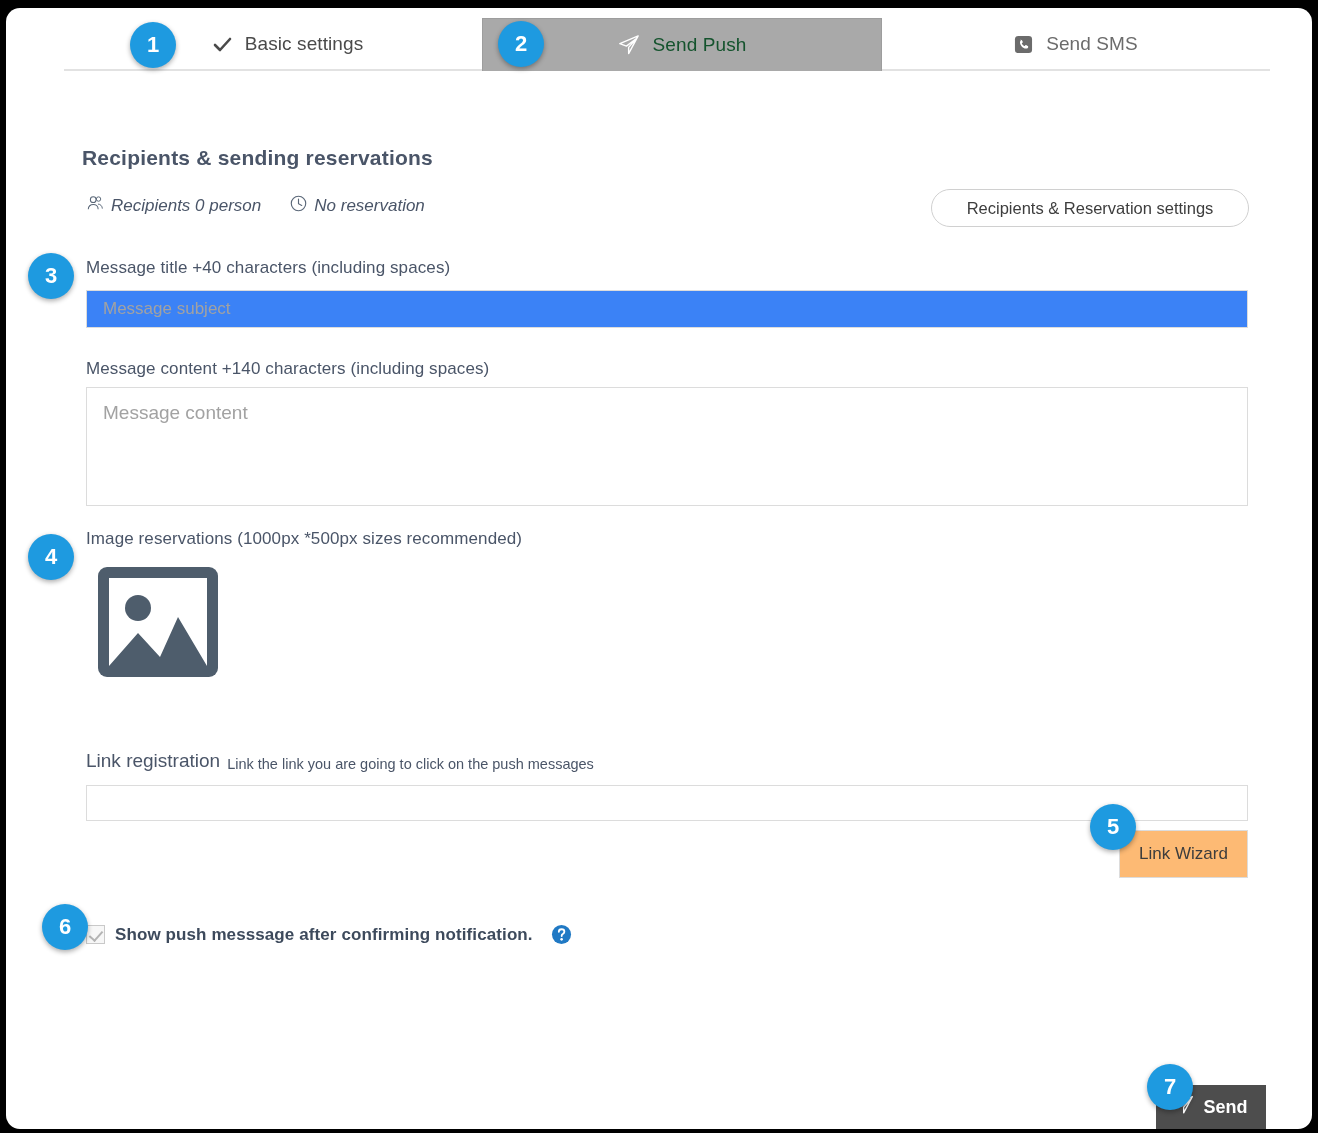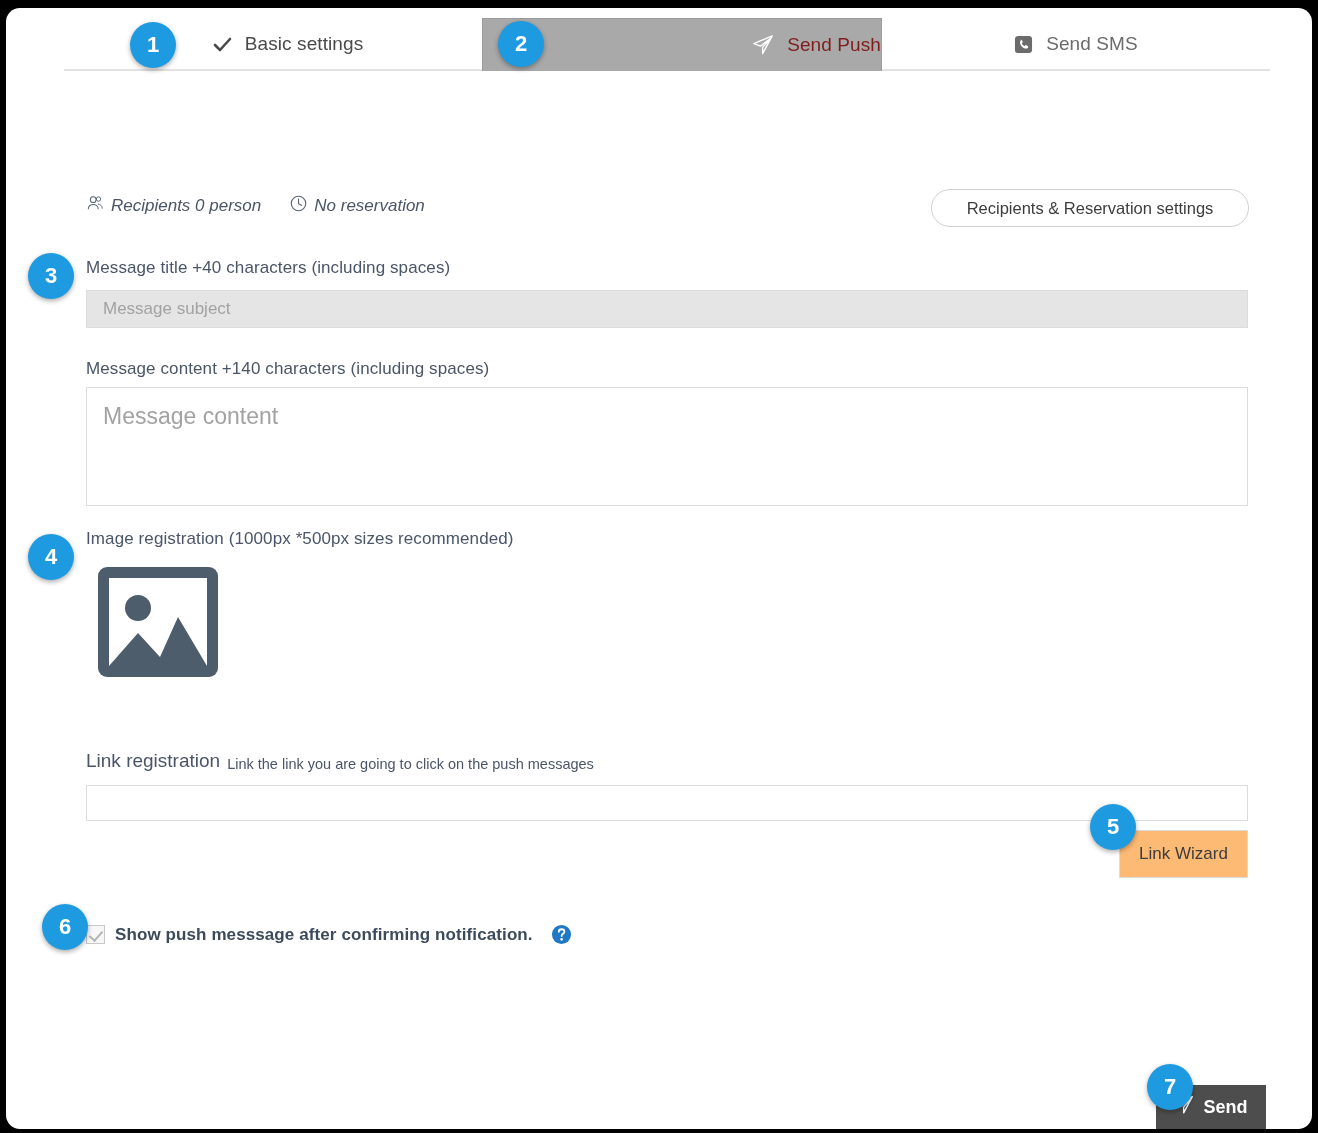--- a/index.html
+++ b/index.html
@@ -57,24 +57,24 @@
     gap: 13px;
     font-size: 19px;
     color: #4a4a4a;
     letter-spacing: .1px;
     cursor: pointer;
     user-select: none;
   }
   .tab-basic   { left: 80px;  width: 388px; }
   .tab-push    { left: 468px; width: 400px;
                  background: #a9a9a9;
-                 color: #7f1d1d;
+                 color: #14532d;
                  border: 1px solid #9d9d9d;
                  border-bottom: none;
-                 top: 10px; height: 53px; justify-content: flex-end; }
+                 top: 10px; height: 53px; }
   .tab-sms     { left: 868px; width: 388px; color: #6b6b6b; }
 
   .tab-icon { display: inline-flex; align-items: center; }
 
   
   .section-title {
     position: absolute;
     left: 76px;
     top: 138px;
     font-size: 21px;
@@ -121,40 +121,40 @@
     letter-spacing: .1px;
   }
   .lbl-title   { left: 80px; top: 250px; }
   .lbl-content { left: 80px; top: 351px; }
   .lbl-image   { left: 80px; top: 521px; }
 
   .text-input {
     position: absolute;
     left: 80px;
     width: 1162px;
-    background: #e5e5e5;
+    background: #3b82f6;
     border: 1px solid #dcdcdc;
     font-family: "Liberation Sans", sans-serif;
     font-size: 17px;
     color: #333333;
     padding: 12px 16px;
     outline: none;
   }
   .inp-subject { top: 282px; height: 38px; }
 
   .text-area {
     position: absolute;
     left: 80px;
     top: 379px;
     width: 1162px;
     height: 119px;
     background: #ffffff;
     border: 1px solid #dcdcdc;
     font-family: "Liberation Sans", sans-serif;
-    font-size: 23px;
+    font-size: 19px;
     color: #333333;
     padding: 12px 16px;
     resize: none;
     outline: none;
     line-height: 1.4;
   }
   .text-input::placeholder, .text-area::placeholder { color: #a2a2a2; }
 
   
   .image-box {
@@ -329,20 +329,21 @@
         <span class="tab-icon">
           <svg width="19" height="19" viewBox="0 0 20 20">
             <rect x="1" y="1" width="18" height="18" rx="3.5" fill="#6b6b6b"></rect>
             <path d="M6.6 5.2c.6-.5 1.3-.3 1.7.3l.8 1.3c.3.5.2.9-.2 1.3l-.5.5c-.2.2-.2.4-.1.6.5 1 1.4 1.9 2.4 2.4.2.1.4.1.6-.1l.5-.5c.4-.4.8-.5 1.3-.2l1.3.8c.6.4.8 1.1.3 1.7-.5.7-1.3 1.1-2.2 1-3-.3-5.9-3.2-6.2-6.2-.1-.9.3-1.7 1-2.2z" fill="#ffffff"></path>
           </svg>
         </span>
         <span>Send SMS</span>
       </div>
     </div>
 
+    <div class="section-title">Recipients &amp; sending reservations</div>
 
     <div class="meta-row">
       <div class="meta-item">
         <span>
           <svg width="19" height="19" viewBox="0 0 20 20">
             <circle cx="7.6" cy="6" r="3" fill="none" stroke="#5a6778" stroke-width="1.1"></circle>
             <path d="M2.4 16c0-3 2.3-5 5.2-5s5.2 2 5.2 5" fill="none" stroke="#5a6778" stroke-width="1.1"></path>
             <circle cx="13.2" cy="5.3" r="2.3" fill="none" stroke="#5a6778" stroke-width="1"></circle>
             <path d="M12.6 10.6c2.6.1 4.6 2.1 4.6 4.8" fill="none" stroke="#5a6778" stroke-width="1"></path>
           </svg>
@@ -363,21 +364,21 @@
     <div class="pill-button">
       <span>Recipients &amp; Reservation settings</span>
     </div>
 
     <div class="field-label lbl-title">Message title +40 characters (including spaces)</div>
     <input class="text-input inp-subject" type="text" placeholder="Message subject" style="">
 
     <div class="field-label lbl-content">Message content +140 characters (including spaces)</div>
     <textarea class="text-area" placeholder="Message content" style=""></textarea>
 
-    <div class="field-label lbl-image">Image registration (1000px *500px sizes recommended)</div>
+    <div class="field-label lbl-image">Image reservations (1000px *500px sizes recommended)</div>
 
     <div class="image-box">
       <svg width="120" height="110" viewBox="0 0 120 110">
         <rect x="0" y="0" width="120" height="110" rx="9" fill="#4e5d6c"></rect>
         <rect x="11" y="11" width="98" height="88" fill="#ffffff"></rect>
         <circle cx="40" cy="41" r="13" fill="#4e5d6c"></circle>
         <path d="M11 99 L40 66 L62 90 L80 50 L109 99 Z" fill="#4e5d6c"></path>
       </svg>
     </div>
 

